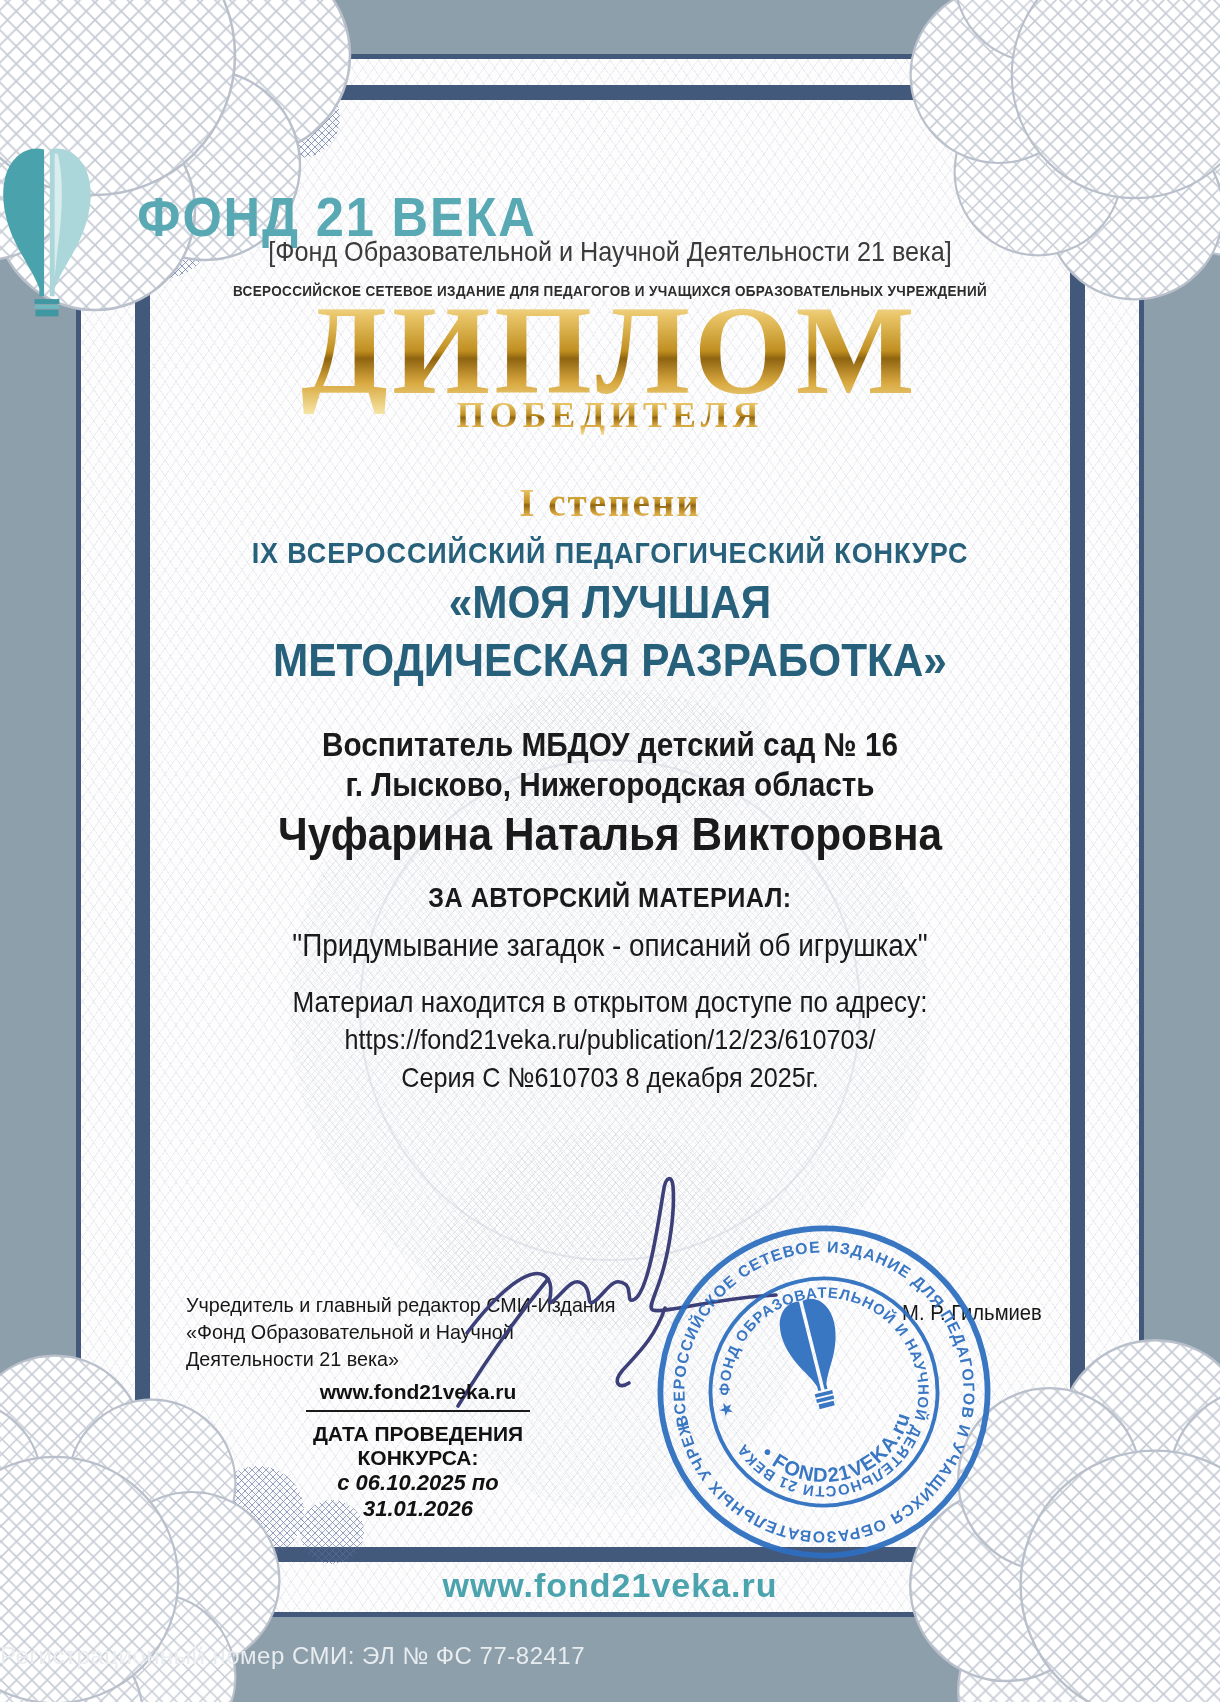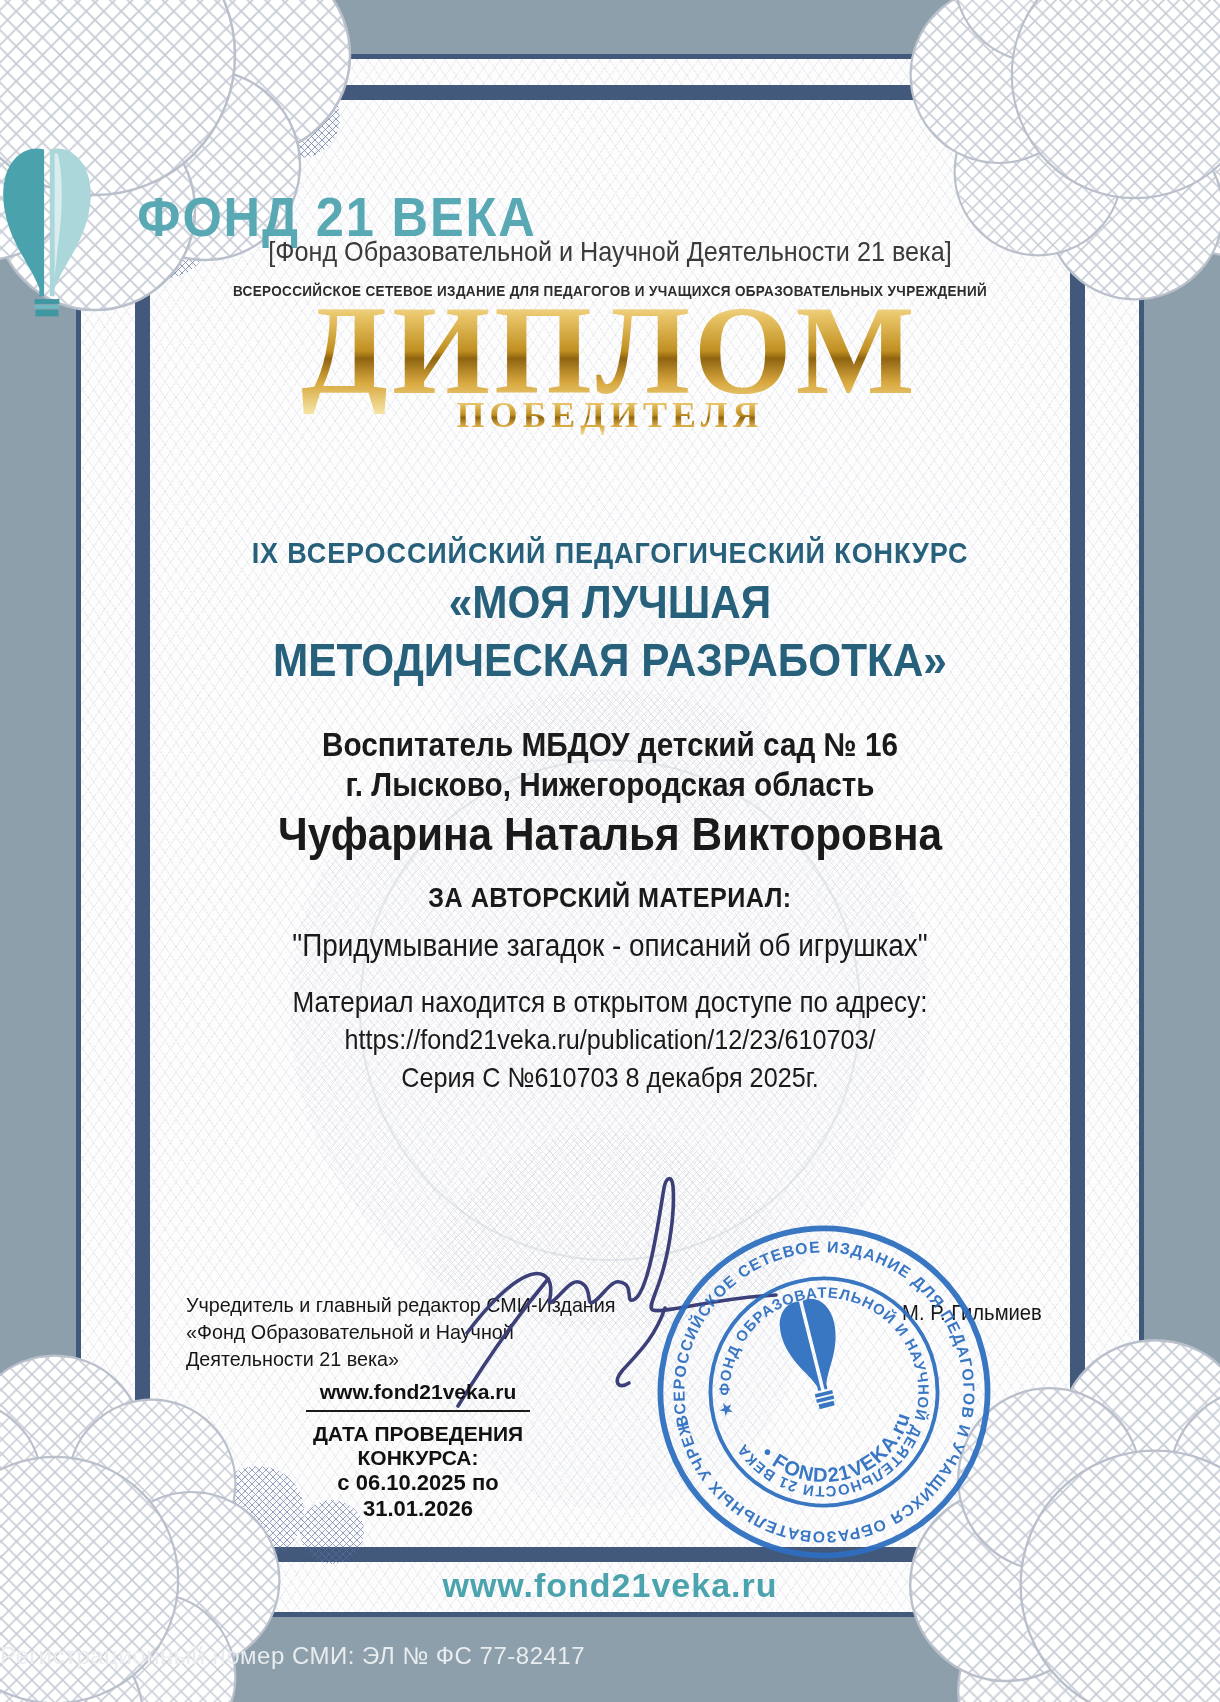--- a/index.html
+++ b/index.html
@@ -53,21 +53,21 @@
   .mat-label{top:882px;font-size:28px;font-weight:bold;letter-spacing:.5px;}
   .mat-title{top:928px;font-size:31px;}
   .access{top:986px;font-size:29px;}
   .mat-url{top:1024px;font-size:28px;}
   .series{top:1062px;font-size:28px;}
   .founder{position:absolute;left:186px;top:1292px;width:470px;font-size:21px;color:#161616;line-height:1.28;text-align:left;transform:scaleX(.94);transform-origin:0 0;}
   .signer{position:absolute;left:862px;top:1300px;width:220px;font-size:22px;color:#161616;text-align:center;transform:scaleX(.92);}
   .site-block{position:absolute;left:280px;top:1380px;width:276px;text-align:center;color:#111;}
   .site-url-small{display:inline-block;font-size:21px;font-weight:bold;border-bottom:2px solid #1a1a1a;padding:0 14px 6px;}
   .dates-label{margin-top:10px;font-size:21px;font-weight:bold;text-align:center;}
-  .dates{font-size:22px;font-weight:bold;}
+  .dates{font-size:22px;font-weight:bold;font-style:italic;}
   .signature-svg{position:absolute;left:452px;top:1128px;width:345px;height:305px;}
   .stamp-svg{position:absolute;left:646px;top:1214px;width:356px;height:356px;transform:rotate(-14deg);opacity:.94;}
   .bottom-url{position:absolute;left:0;top:1566px;width:100%;text-align:center;font-size:34px;font-weight:bold;color:#4ba3ad;letter-spacing:1px;}
   .footer-reg{position:absolute;left:0;top:1642px;width:100%;font-size:24px;color:#e9edf0;letter-spacing:.5px;}
 </style>
 </head>
 <body>
 
 <div class="certificate">
 
@@ -131,20 +131,21 @@
         <rect x="37" y="173" width="24" height="7" fill="#3f97a2"></rect>
       </svg>
       <div class="brand">ФОНД 21 ВЕКА</div>
     </div>
 
     <div class="c org-line narrow">[Фонд Образовательной и Научной Деятельности 21 века]</div>
     <div class="c edition-sub narrow">ВСЕРОССИЙСКОЕ СЕТЕВОЕ ИЗДАНИЕ ДЛЯ ПЕДАГОГОВ И УЧАЩИХСЯ ОБРАЗОВАТЕЛЬНЫХ УЧРЕЖДЕНИЙ</div>
 
     <div class="c diploma gold">ДИПЛОМ</div>
     <div class="c winner gold">ПОБЕДИТЕЛЯ</div>
+    <div class="c degree gold">I степени</div>
 
     <div class="c contest teal-head narrow">IX ВСЕРОССИЙСКИЙ ПЕДАГОГИЧЕСКИЙ КОНКУРС</div>
     <div class="c cname1 teal-head narrow">«МОЯ ЛУЧШАЯ</div>
     <div class="c cname2 teal-head narrow">МЕТОДИЧЕСКАЯ РАЗРАБОТКА»</div>
 
     <div class="c role narrow">Воспитатель МБДОУ детский сад № 16</div>
     <div class="c loc narrow">г. Лысково, Нижегородская область</div>
     <div class="c pname narrow">Чуфарина Наталья Викторовна</div>
 
     <div class="c mat-label narrow">ЗА АВТОРСКИЙ МАТЕРИАЛ:</div>

